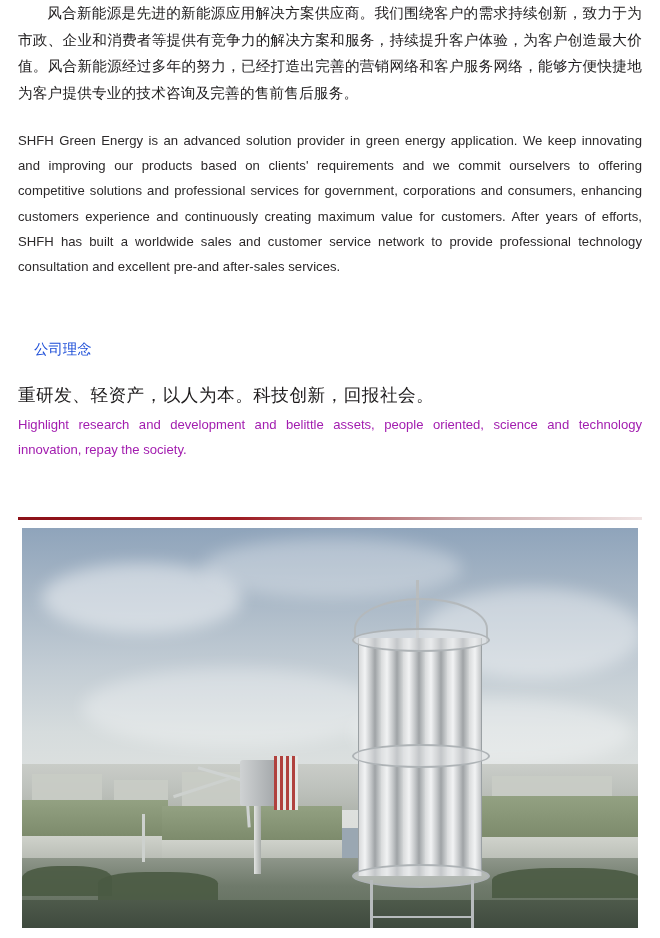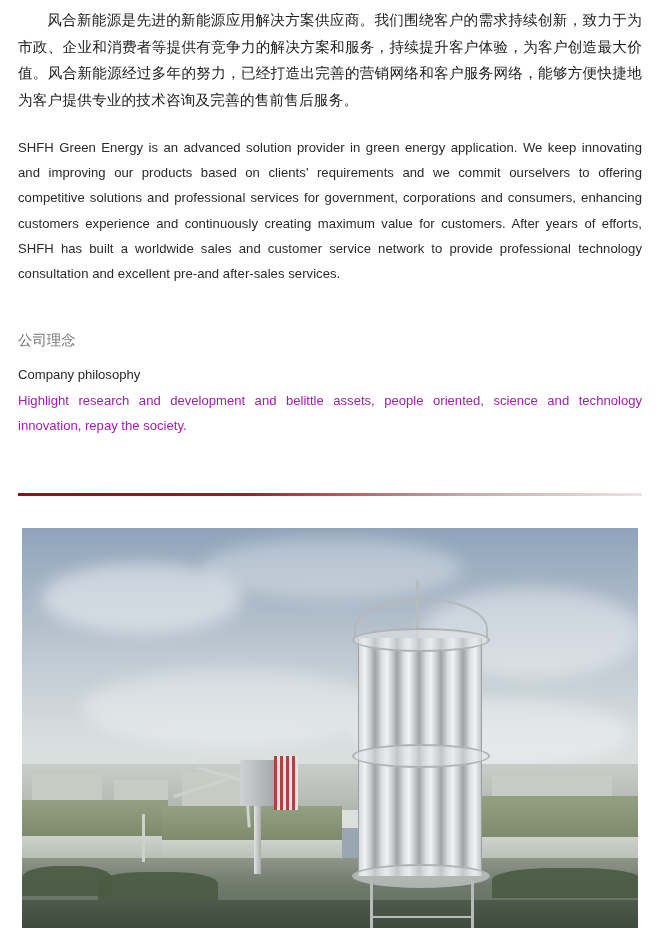--- a/index.html
+++ b/index.html
@@ -24,42 +24,42 @@
   }
   .para-cn {
     font-family: "DejaVu Sans", "Liberation Sans", sans-serif;
     font-size: 14.6px;
     line-height: 1.82;
     color: #1d1b1c;
     text-align: justify;
     text-justify: inter-ideograph;
     text-indent: 2em;
     margin: 0;
-    padding-top: 7px;
+    padding-top: 0;
     letter-spacing: 0.2px;
   }
   .para-en {
     font-family: "Liberation Sans", sans-serif;
     font-size: 13.1px;
     line-height: 1.92;
     color: #2b2829;
     text-align: justify;
     margin: 0;
     padding-top: 22px;
     letter-spacing: 0.05px;
   }
   .philosophy-block {
     padding-top: 42px;
   }
   .phil-cn-title {
     font-family: "DejaVu Sans", "Liberation Sans", sans-serif;
     font-size: 14.4px;
     line-height: 1.7;
-    color: #737373;
-    margin: 0;
+    color: #1d4ed8;
+    margin: 16px;
   }
   .phil-cn-body {
     font-family: "DejaVu Sans", "Liberation Sans", sans-serif;
     font-size: 17.6px;
     line-height: 1.75;
     color: #1d1b1c;
     margin: 0;
     padding-top: 3px;
     letter-spacing: 0.5px;
   }
@@ -234,21 +234,21 @@
 <body>
 
 <div class="page">
 
   <p class="para-cn">风合新能源是先进的新能源应用解决方案供应商。我们围绕客户的需求持续创新，致力于为市政、企业和消费者等提供有竞争力的解决方案和服务，持续提升客户体验，为客户创造最大价值。风合新能源经过多年的努力，已经打造出完善的营销网络和客户服务网络，能够方便快捷地为客户提供专业的技术咨询及完善的售前售后服务。</p>
 
   <p class="para-en">SHFH Green Energy is an advanced solution provider in green energy application. We keep innovating and improving our products based on clients' requirements and we commit ourselvers to offering competitive solutions and professional services for government, corporations and consumers, enhancing customers experience and continuously creating maximum value for customers. After years of efforts, SHFH has built a worldwide sales and customer service network to provide professional technology consultation and excellent pre-and after-sales services.</p>
 
   <div class="philosophy-block">
     <p class="phil-cn-title">公司理念</p>
-    <p class="phil-en-title">Company philosophy</p>
+    <p class="phil-cn-body">重研发、轻资产，以人为本。科技创新，回报社会。</p>
     <p class="phil-en-body">Highlight research and development and belittle assets, people oriented, science and technology innovation, repay the society.</p>
   </div>
 
   <div class="divider-wrap">
     <div class="divider"></div>
   </div>
 
   <div class="photo-wrap">
     <div class="photo">
       <div class="sky"></div>

